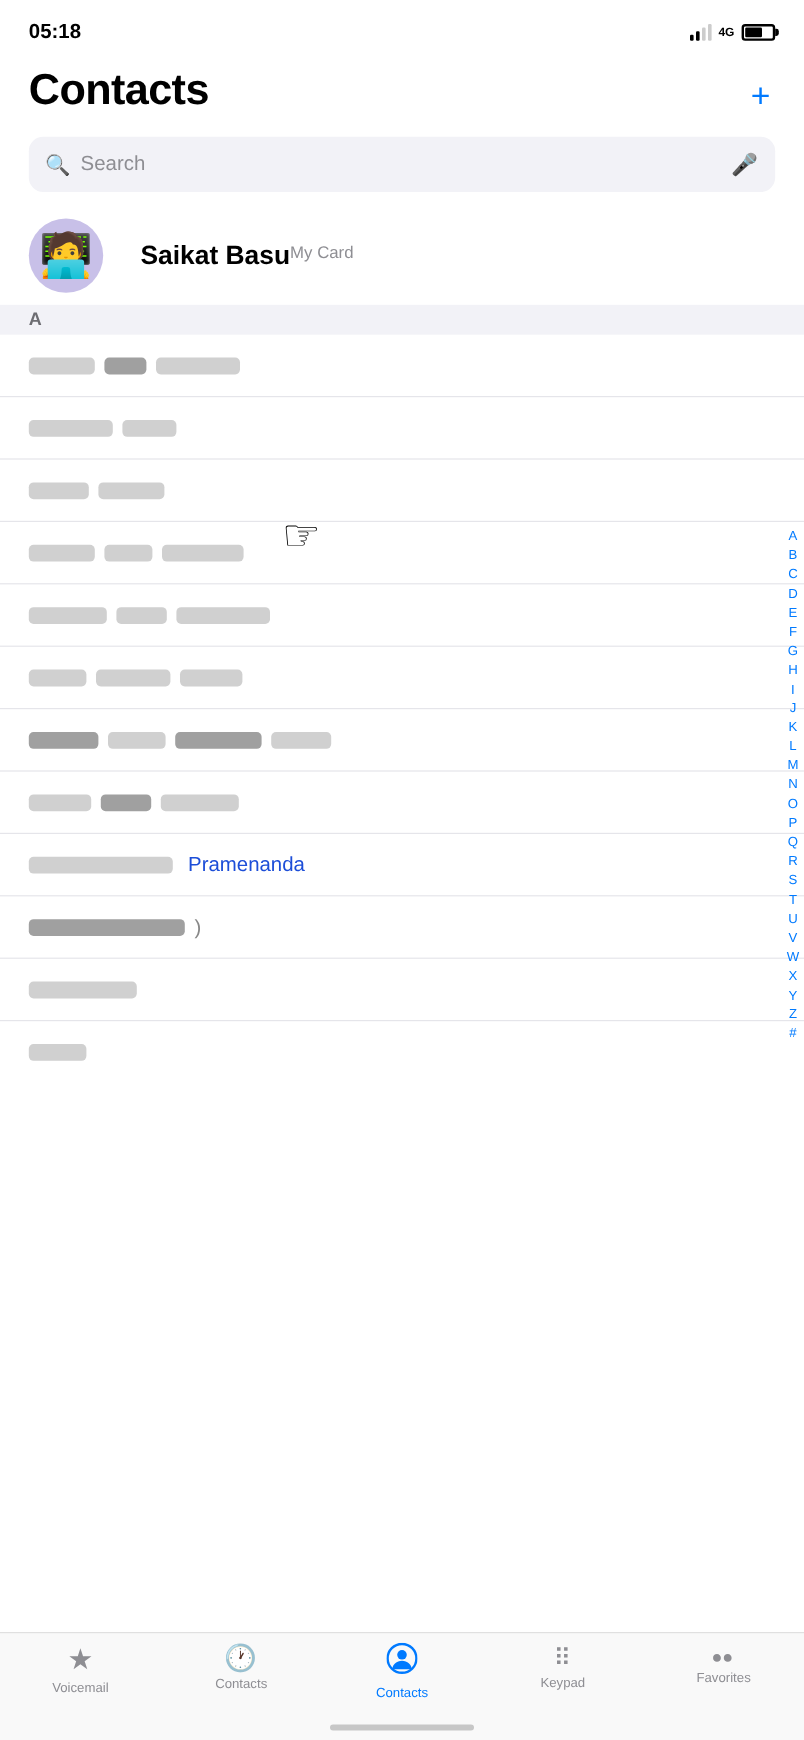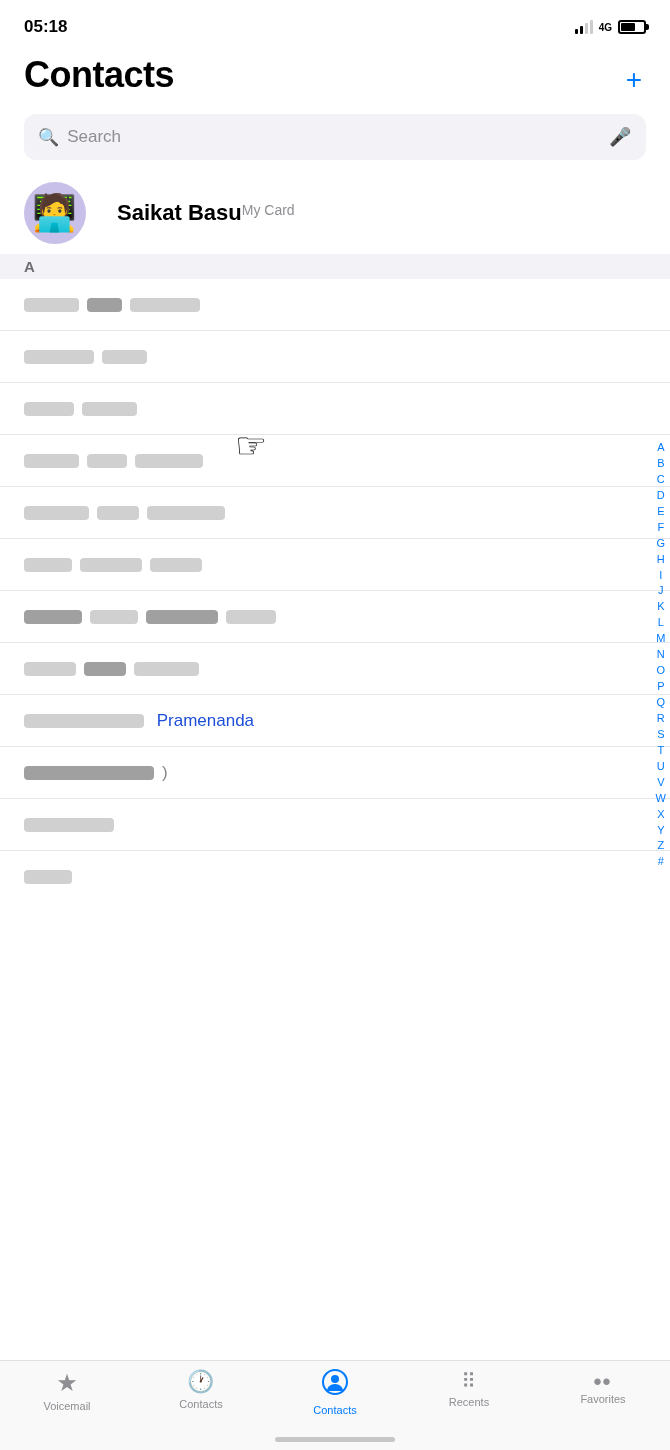--- a/index.html
+++ b/index.html
@@ -480,21 +480,21 @@
         <path d="M5 22c0-4 3.6-7 8-7s8 3 8 7" fill="#007AFF"></path>
       </svg>
     </span>
     <span class="tab-label active">Contacts</span>
   </div>
 
   <div class="tab-item">
     <span class="tab-icon" style="font-size:20px; letter-spacing:1px; color:#8E8E93;">
       ⠿
     </span>
-    <span class="tab-label">Recents</span>
+    <span class="tab-label">Keypad</span>
   </div>
 
   <div class="tab-item">
     <span class="tab-icon" style="font-size:14px; color:#8E8E93; letter-spacing:2px; margin-top:4px;">⏺⏺</span>
     <span class="tab-label">Favorites</span>
   </div>
 
 </div>
 
 <div class="home-indicator"></div>

